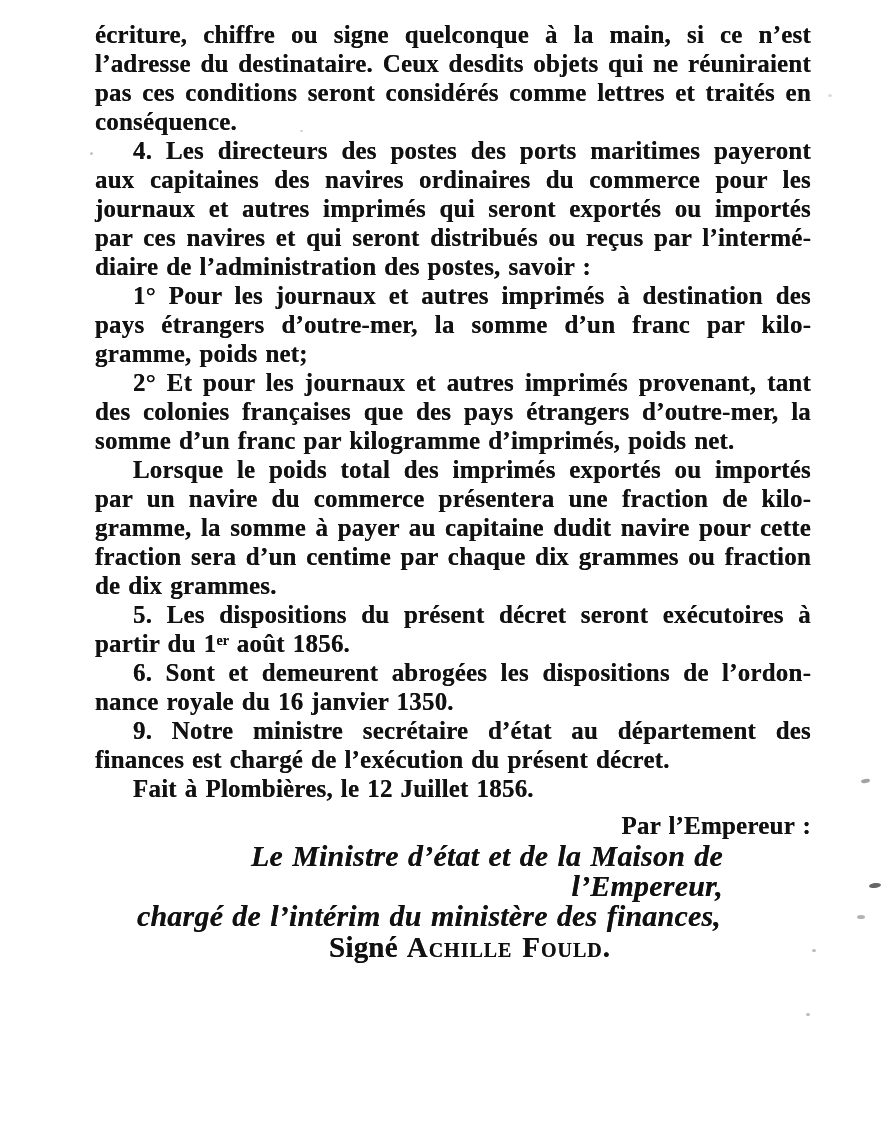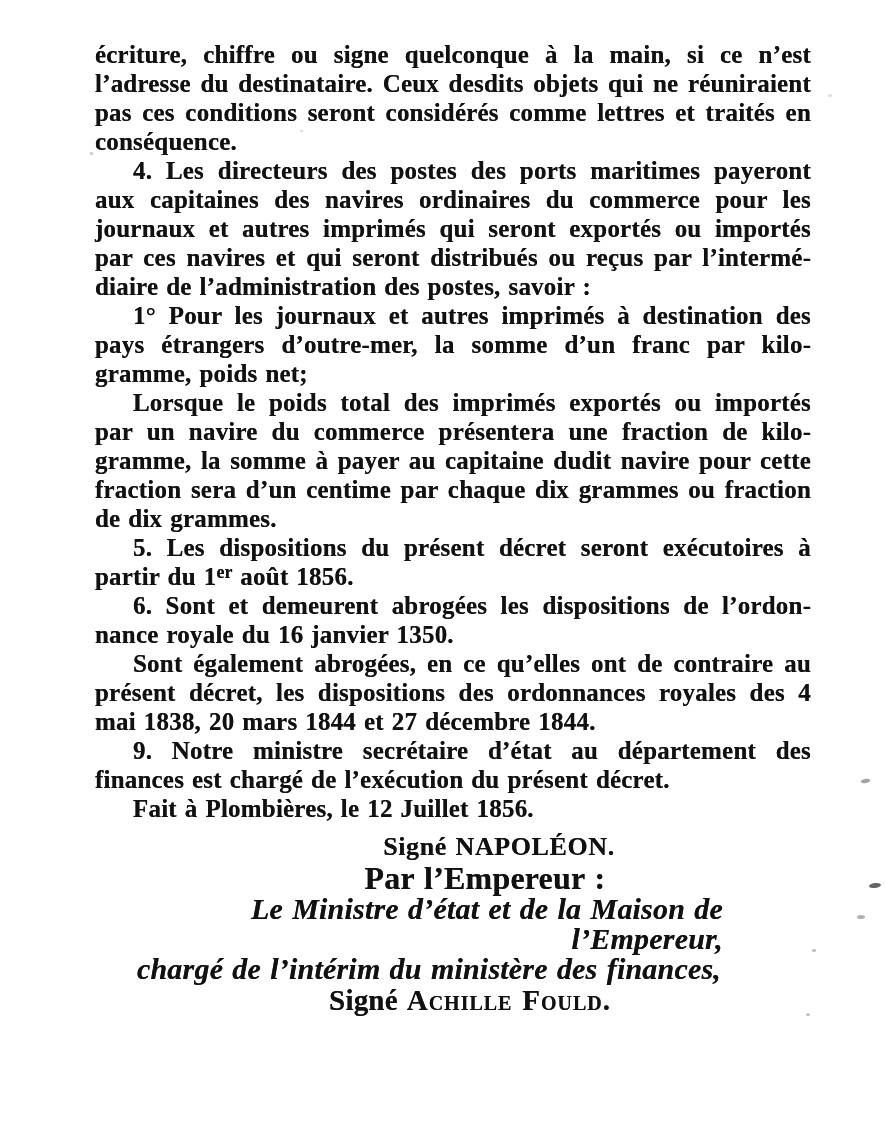--- a/index.html
+++ b/index.html
@@ -18,59 +18,59 @@
     position: relative;
     width: 886px;
     height: 1137px;
     background: var(--paper);
     color: var(--ink);
     overflow: hidden;
   }
   .text-block {
     position: absolute;
     left: 95px;
-    top: 40px;
+    top: 20px;
     width: 716px;
     font-size: 25px;
     line-height: 29px;
     font-weight: 700;
     text-align: justify;
     letter-spacing: 0.2px;
     word-spacing: 1.5px;
     -webkit-hyphens: manual;
     hyphens: manual;
     text-shadow: 0 0 0.5px rgba(10,10,10,0.75);
   }
   .text-block p {
     margin: 0;
     text-indent: 38px;
   }
   .text-block p.no-indent { text-indent: 0; }
   sup.ordinal {
-    font-size: 18px;
+    font-size: 14px;
     line-height: 0;
     vertical-align: 7px;
     letter-spacing: 0;
   }
   .dateline { text-align: left; }
 
   
   .sig-block { margin-top: 7px; }
   .sig-block > div { text-indent: 0; }
   .sig-napoleon {
     text-align: center;
     padding-left: 92px;
     font-size: 26px;
     line-height: 33px;
     letter-spacing: 0.6px;
   }
   .sig-emperor {
-    text-align: center;
+    text-align: right;
     padding-left: 64px;
-    font-size: 32px;
+    font-size: 25px;
     line-height: 31px;
   }
   .sig-minister1, .sig-minister2 {
     text-align: right;
     font-style: italic;
     font-weight: 700;
     font-size: 30px;
     line-height: 30px;
     letter-spacing: 0.2px;
   }
@@ -108,35 +108,34 @@
 <div class="page">
 
   <div class="text-block">
 
     <p class="no-indent">écriture, chiffre ou signe quelconque à la main, si ce n’est l’adresse du destinataire. Ceux desdits objets qui ne réuniraient pas ces conditions seront considérés comme lettres et traités en conséquence.</p>
 
     <p>4. Les directeurs des postes des ports maritimes payeront aux capitaines des navires ordinaires du commerce pour les journaux et autres imprimés qui seront exportés ou importés par ces navires et qui seront distribués ou reçus par l’intermé­diaire de l’administration des postes, savoir :</p>
 
     <p>1° Pour les journaux et autres imprimés à destination des pays étrangers d’outre-mer, la somme d’un franc par kilo­gramme, poids net;</p>
 
+    <p>2° Et pour les journaux et autres imprimés provenant, tant des colonies françaises que des pays étrangers d’outre-mer, la somme d’un franc par kilogramme d’imprimés, poids net.</p>
 
     <p>Lorsque le poids total des imprimés exportés ou importés par un navire du commerce présentera une fraction de kilo­gramme, la somme à payer au capitaine dudit navire pour cette fraction sera d’un centime par chaque dix grammes ou fraction de dix grammes.</p>
 
     <p><span>5. Les dispositions du présent décret seront exécutoires à partir du 1</span><sup class="ordinal">er</sup><span> août 1856.</span></p>
 
     <p>6. Sont et demeurent abrogées les dispositions de l’ordon­nance royale du 16 janvier 1350.</p>
 
-    <p>Sont également abrogées, en ce qu’elles ont de contraire au présent décret, les dispositions des ordonnances royales des 4 mai 1838, 20 mars 1844 et 27 décembre 1844.</p>
 
     <p>9. Notre ministre secrétaire d’état au département des finances est chargé de l’exécution du présent décret.</p>
 
     <p class="dateline">Fait à Plombières, le 12 Juillet 1856.</p>
 
     <div class="sig-block">
-      <div class="sig-napoleon">Signé NAPOLÉON.</div>
       <div class="sig-emperor">Par l’Empereur :</div>
       <div class="sig-minister1">Le Ministre d’état et de la Maison de l’Empereur,</div>
       <div class="sig-minister2">chargé de l’intérim du ministère des finances,</div>
       <div class="sig-fould"><span>Signé </span><span class="small-caps">Achille Fould.</span></div>
     </div>
 
   </div>
 
   <div class="speck s1"></div>
   <div class="speck s2"></div>

